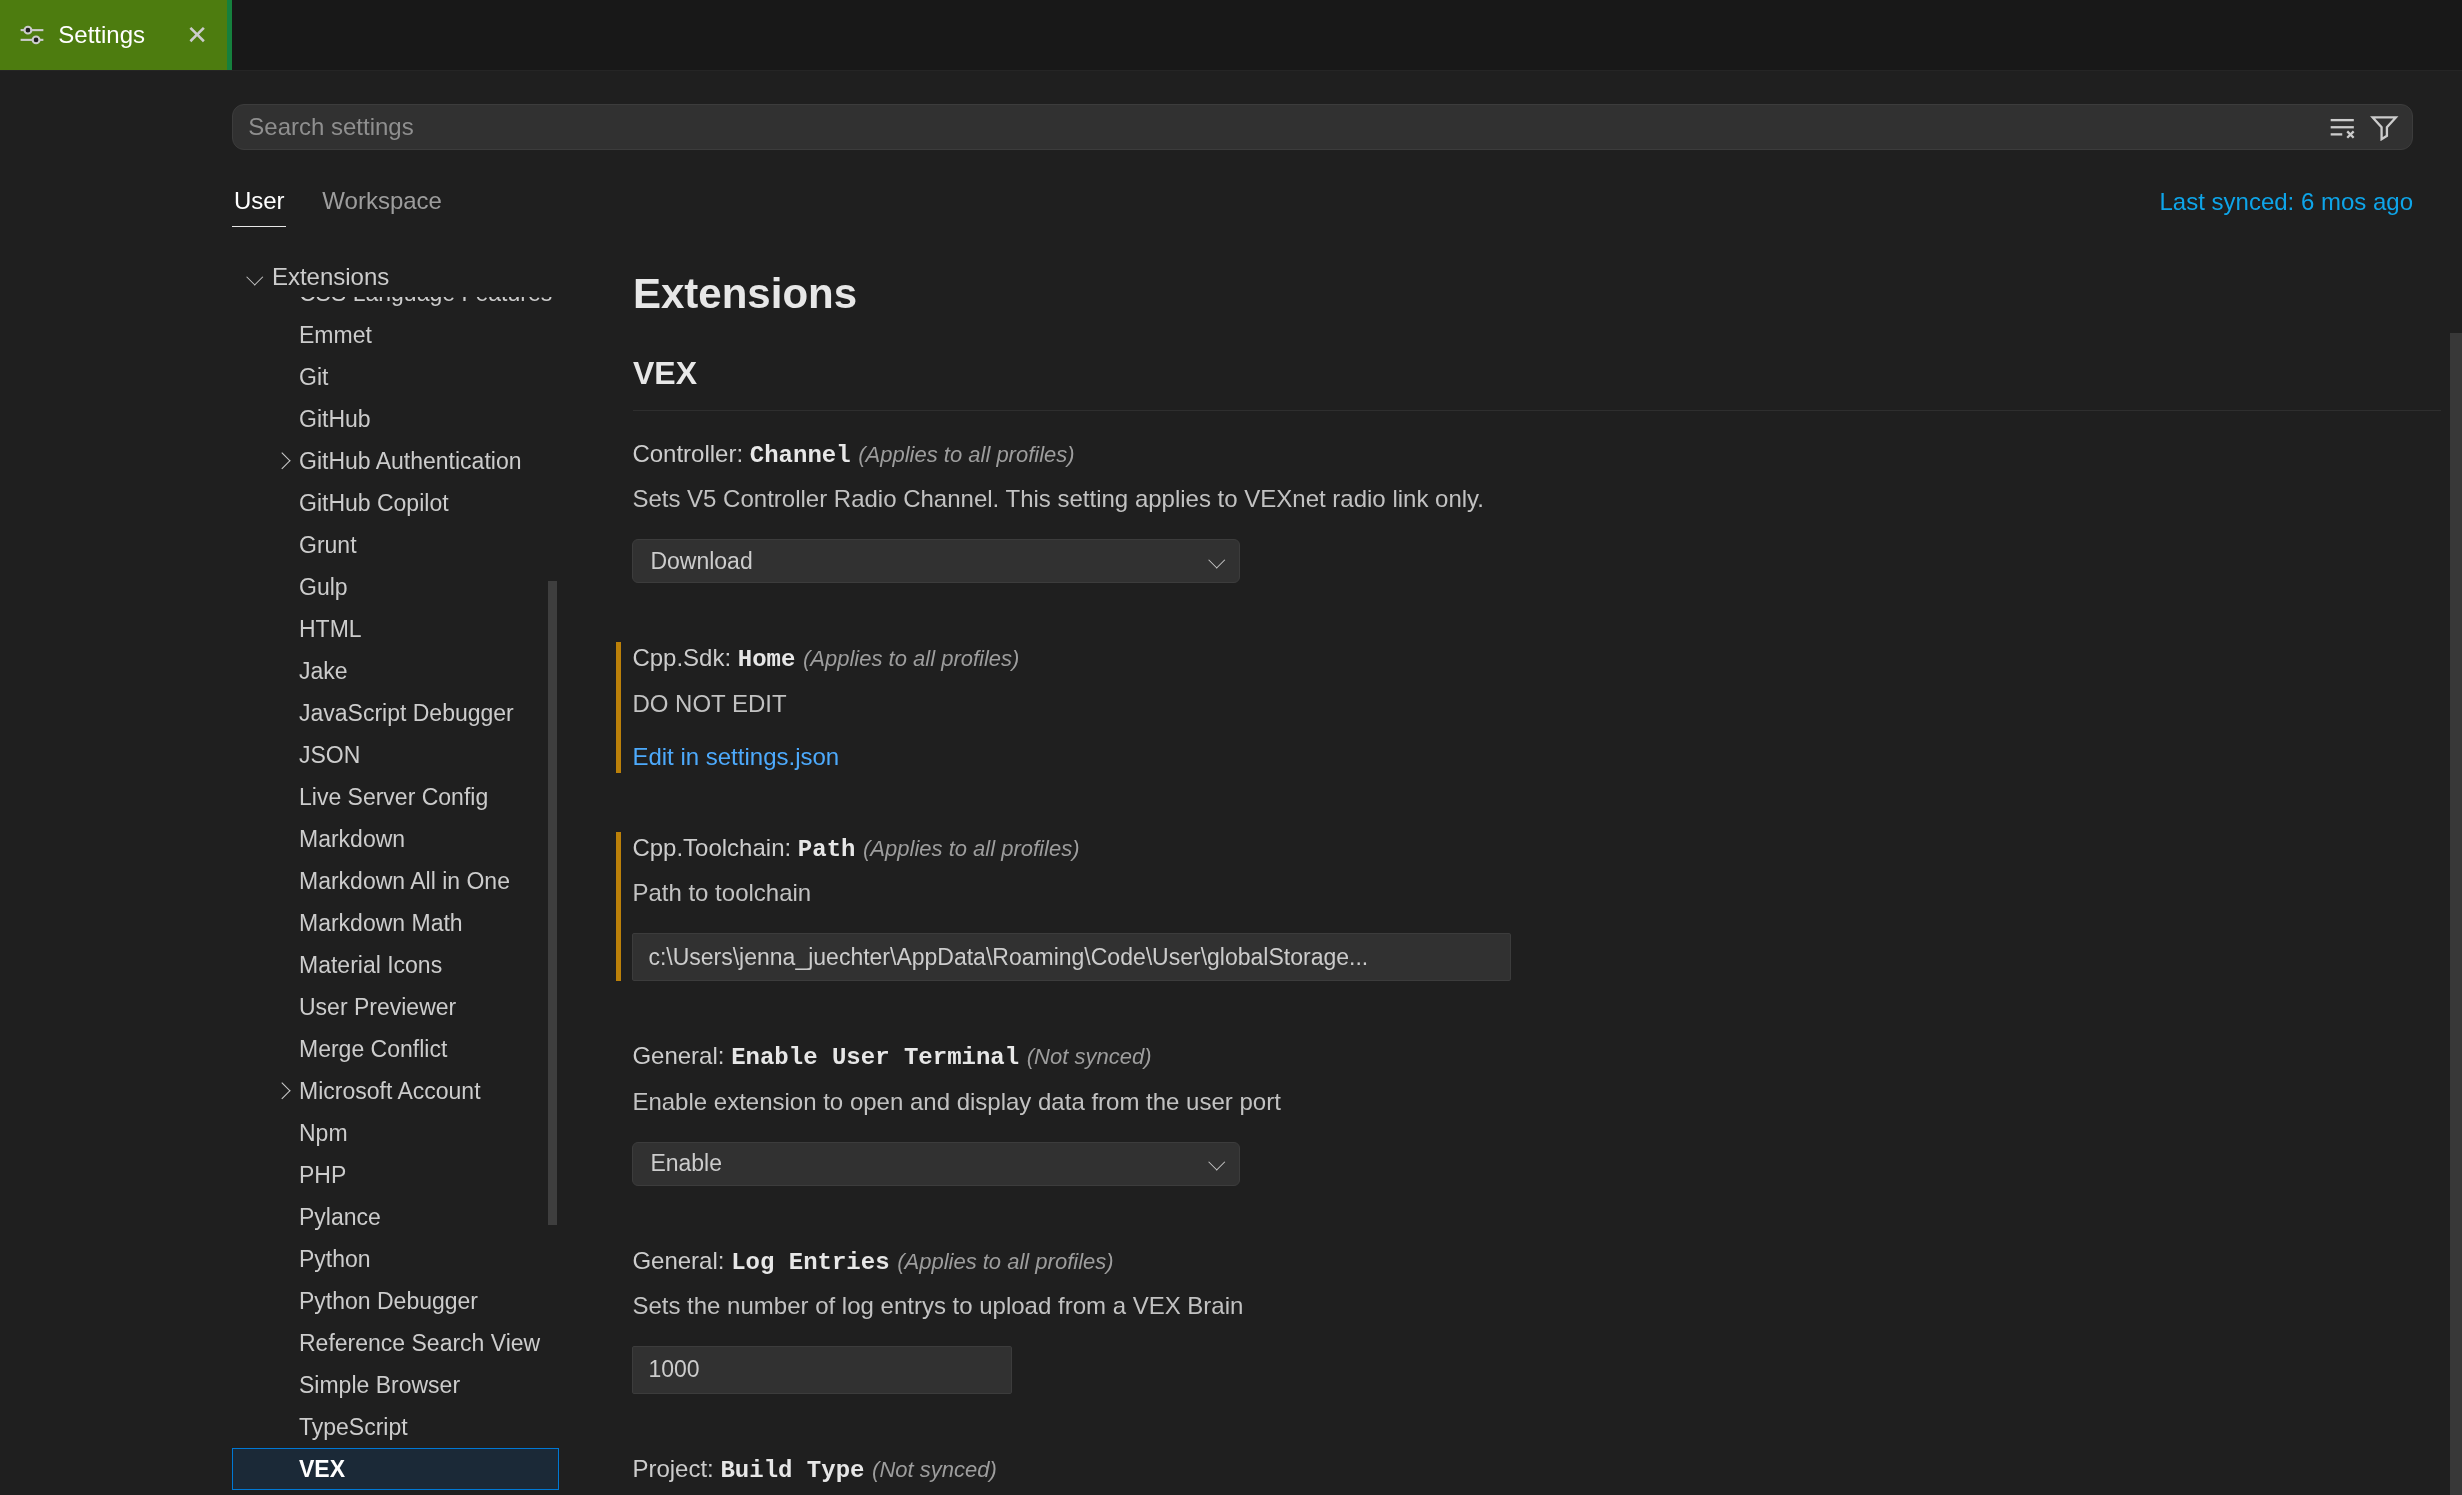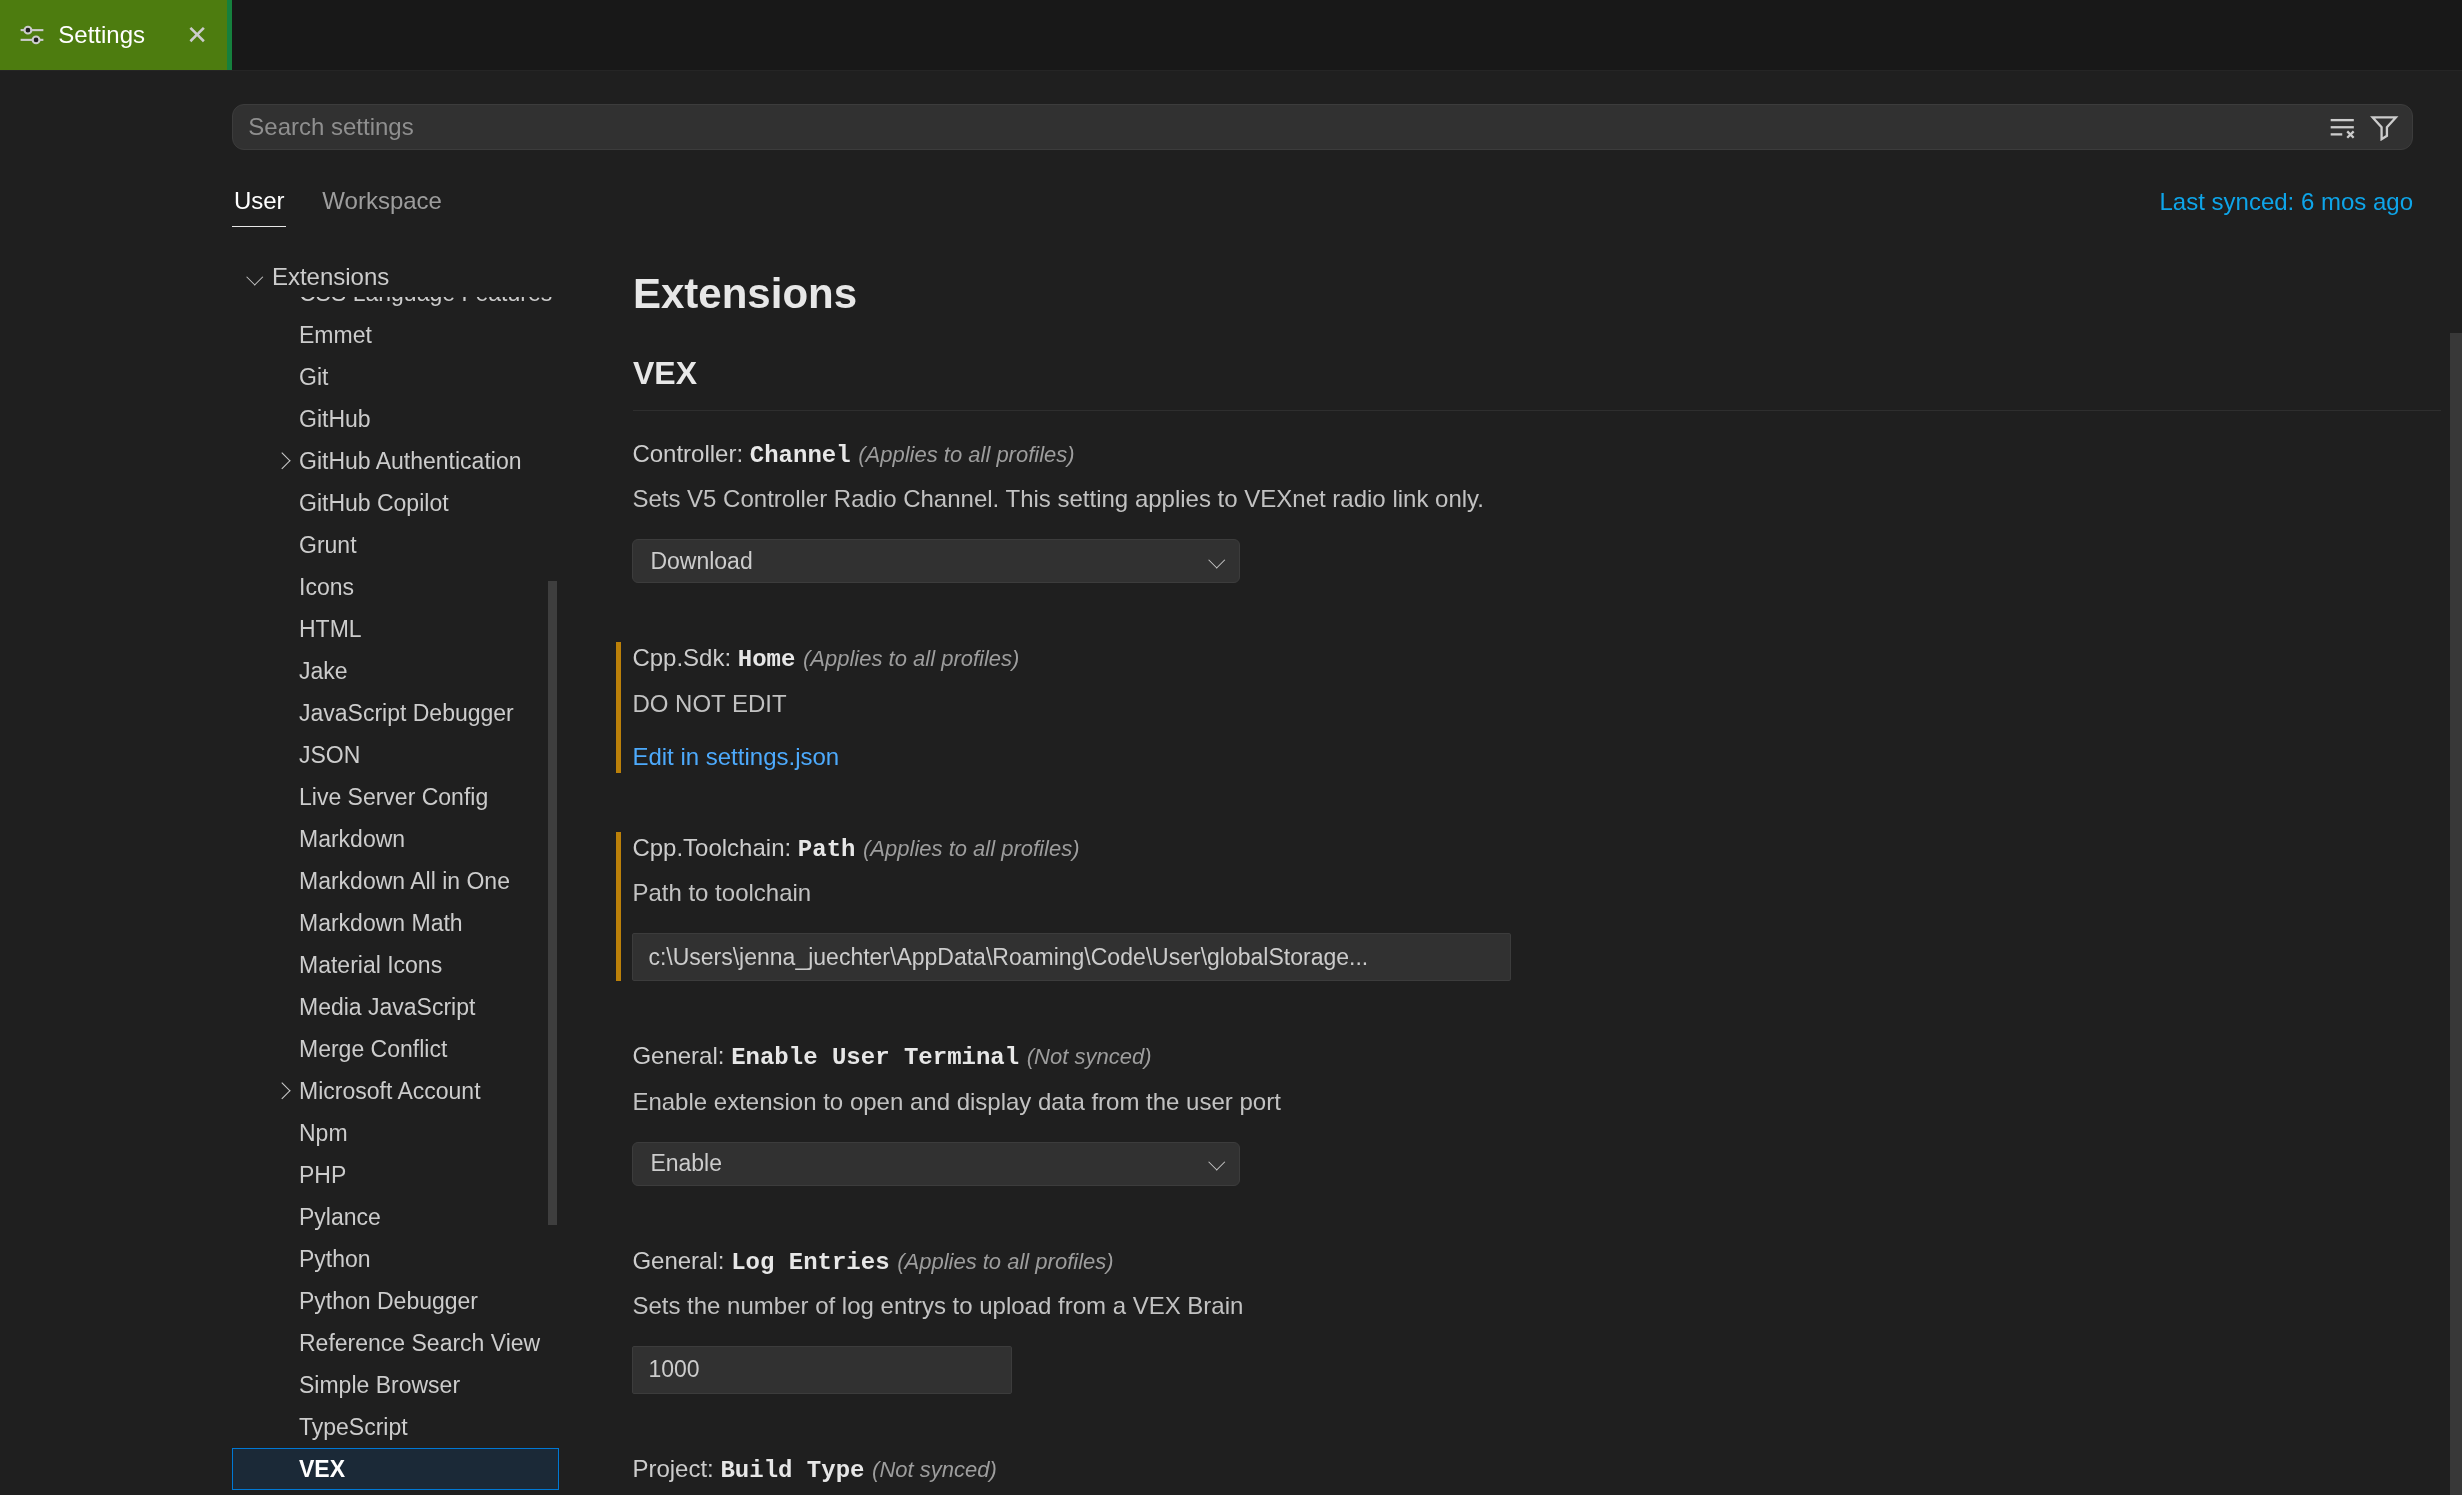--- a/index.html
+++ b/index.html
@@ -139,21 +139,21 @@
         <span class="chev right"></span>
         <span>GitHub Authentication</span>
       </div>
       <div class="toc-row">
         <span>GitHub Copilot</span>
       </div>
       <div class="toc-row">
         <span>Grunt</span>
       </div>
       <div class="toc-row">
-        <span>Icons</span>
+        <span>Gulp</span>
       </div>
       <div class="toc-row">
         <span>HTML</span>
       </div>
       <div class="toc-row">
         <span>Jake</span>
       </div>
       <div class="toc-row">
         <span>JavaScript Debugger</span>
       </div>
@@ -169,21 +169,21 @@
       <div class="toc-row">
         <span>Markdown All in One</span>
       </div>
       <div class="toc-row">
         <span>Markdown Math</span>
       </div>
       <div class="toc-row">
         <span>Material Icons</span>
       </div>
       <div class="toc-row">
-        <span>Media JavaScript</span>
+        <span>User Previewer</span>
       </div>
       <div class="toc-row">
         <span>Merge Conflict</span>
       </div>
       <div class="toc-row">
         <span class="chev right"></span>
         <span>Microsoft Account</span>
       </div>
       <div class="toc-row">
         <span>Npm</span>

